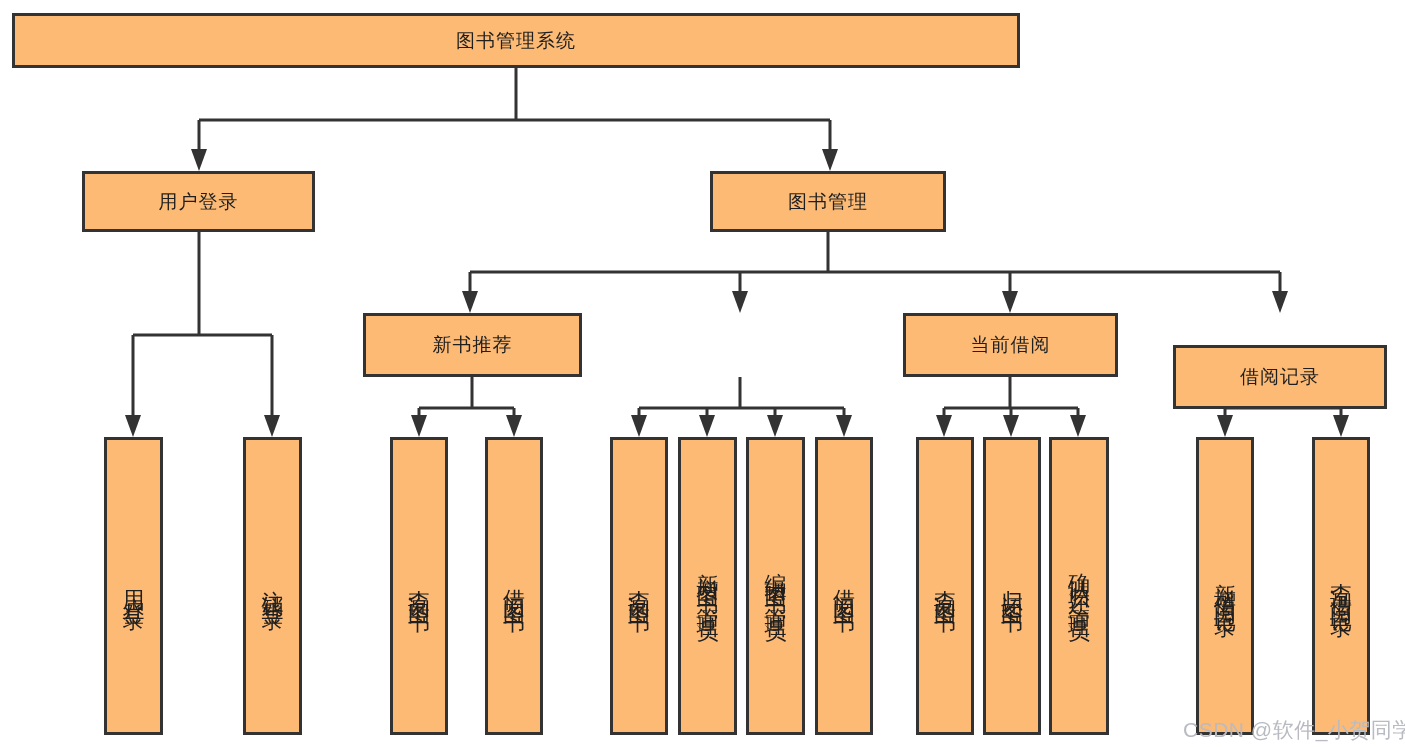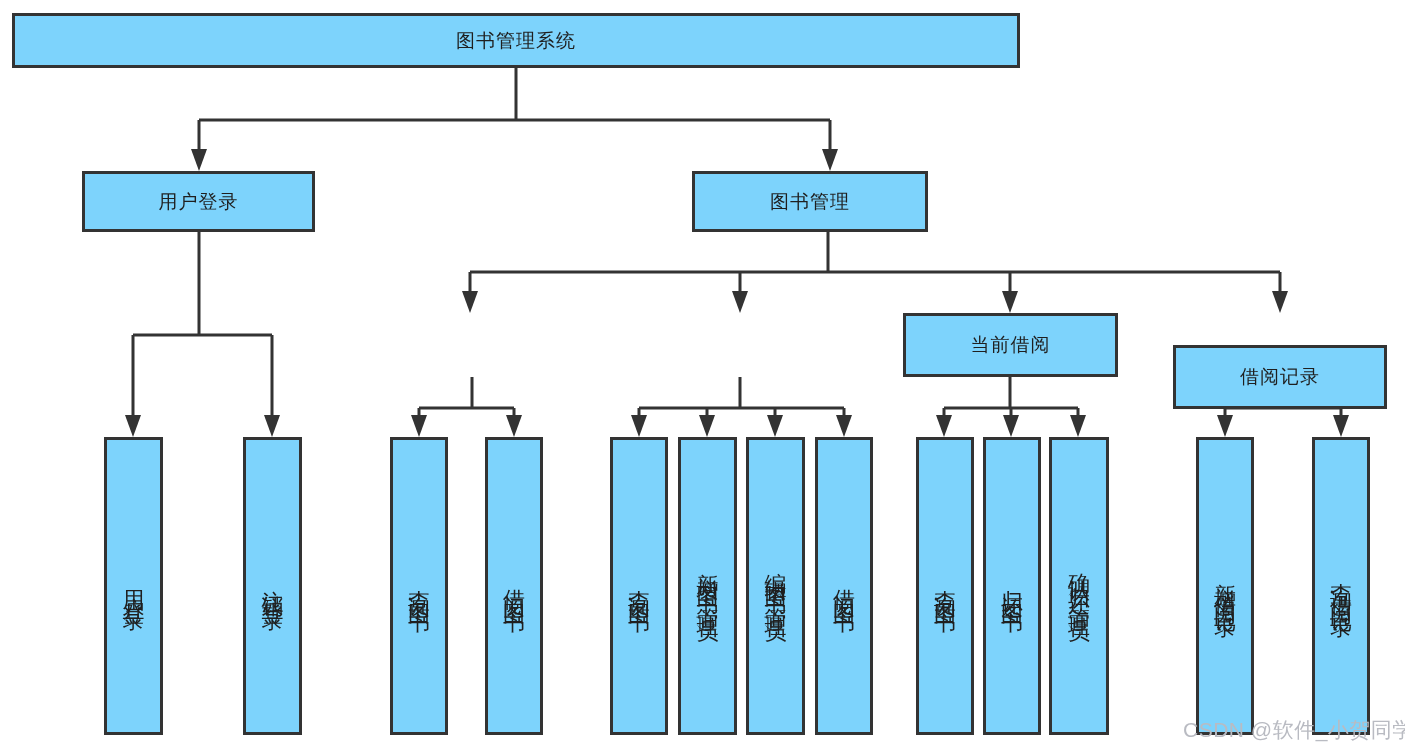--- a/index.html
+++ b/index.html
@@ -17,21 +17,21 @@
   }
   #connector-layer {
     position: absolute;
     left: 0;
     top: 0;
     z-index: 1;
   }
   .node {
     position: absolute;
     box-sizing: border-box;
-    background: #7dd3fc;
+    background: #fdba74;
     border: 3px solid #333333;
     display: flex;
     align-items: center;
     justify-content: center;
     z-index: 2;
     color: #1f1f1f;
   }
   .node-h {
     font-size: 19px;
     letter-spacing: 1px;
@@ -102,24 +102,27 @@
     </g>
   </svg>
 
   <div class="node node-h" style="left:12px; top:13px; width:1008px; height:55px;">
     <span>图书管理系统</span>
   </div>
 
   <div class="node node-h" style="left:82px; top:171px; width:233px; height:61px;">
     <span>用户登录</span>
   </div>
-  <div class="node node-h" style="left:692px; top:171px; width:236px; height:61px;">
+  <div class="node node-h" style="left:710px; top:171px; width:236px; height:61px;">
     <span>图书管理</span>
   </div>
 
+  <div class="node node-h" style="left:363px; top:313px; width:219px; height:64px;">
+    <span>新书推荐</span>
+  </div>
   <div class="node node-h" style="left:903px; top:313px; width:215px; height:64px;">
     <span>当前借阅</span>
   </div>
   <div class="node node-h" style="left:1173px; top:313px; width:214px; height:64px;margin-top:32px;">
     <span>借阅记录</span>
   </div>
 
   <div class="node node-v" style="left:104px; top:437px; width:59px; height:298px;">
     <span class="vtext">用户登录</span>
   </div>

